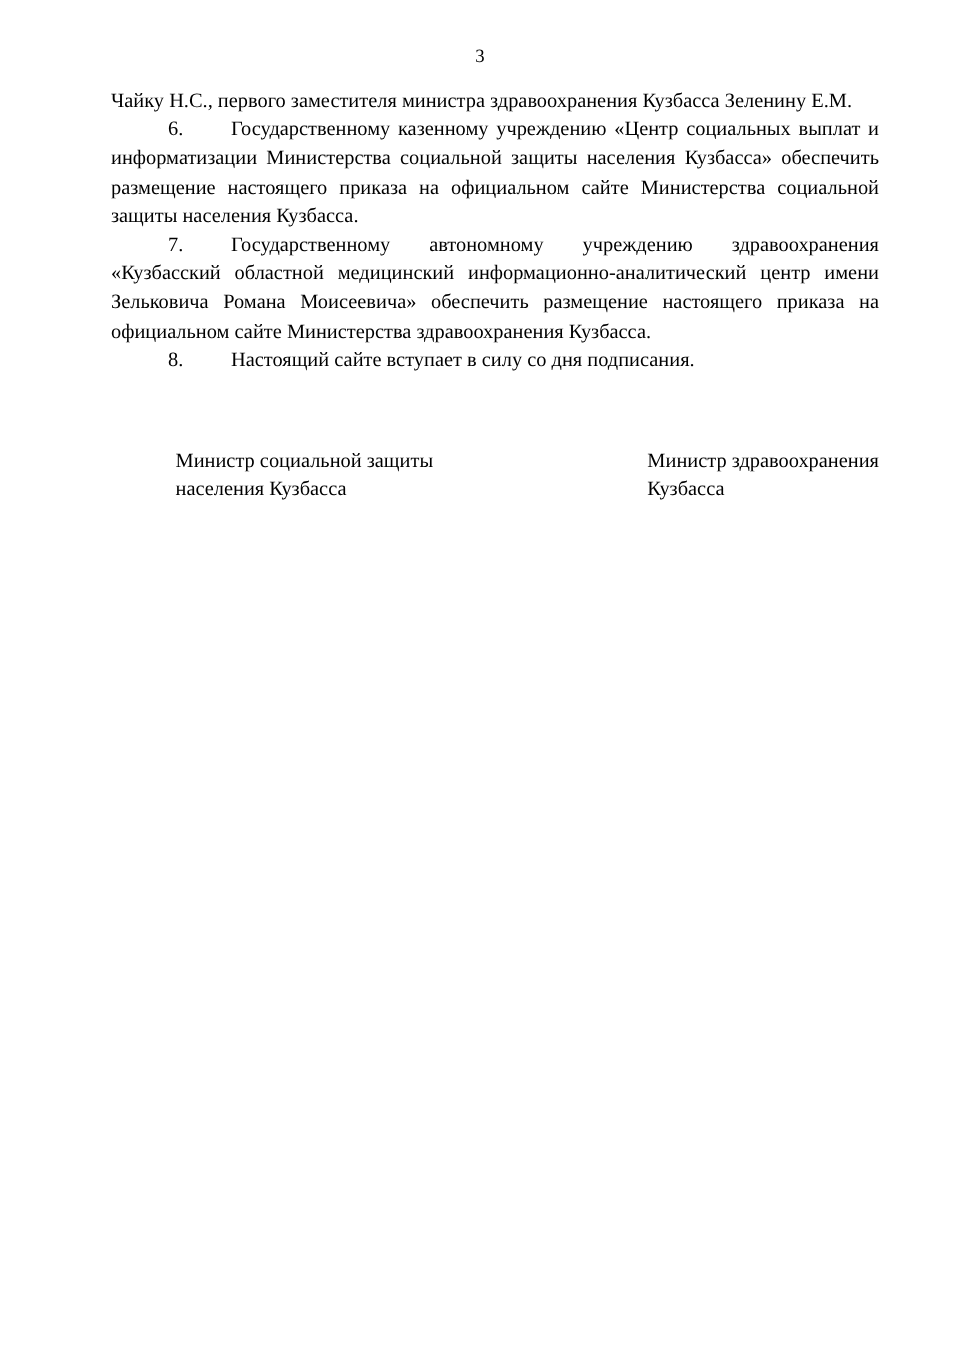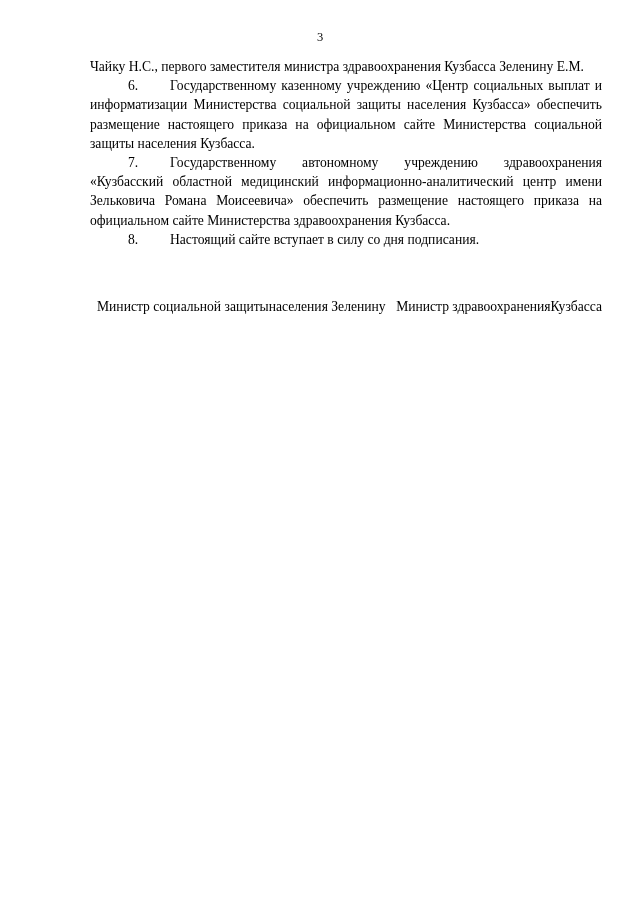--- a/index.html
+++ b/index.html
@@ -27,21 +27,21 @@
     top: 31px;
     left: 0;
     right: 0;
     text-align: center;
     font-size: 12.5px;
     line-height: 1;
   }
   .content {
     position: absolute;
     top: 57px;
-    left: 90px;
+    left: 74px;
     width: 512px;
     font-size: 13.6px;
     line-height: 19.2px;
     text-align: justify;
   }
   .content p {
     margin: 0;
     padding: 0;
   }
   .para-num {
@@ -53,21 +53,22 @@
     margin-top: 1px;
   }
   .sig-block {
     display: flex;
     flex-direction: row;
     margin-top: 48px;
     text-align: left;
   }
   .sig-col {
     display: flex;
-    flex-direction: row;
+    flex-direction: column;
+    margin-left: 36px;
   }
   .sig-col.left {
     width: 330px;
     padding-left: 7px;
     box-sizing: border-box;
   }
   .sig-col.right {
     flex: 1;
   }
   .sig-line {
@@ -89,21 +90,21 @@
     <p class="numbered"><span class="para-num">6.</span><span>Государственному казенному учреждению «Центр социальных выплат и информатизации Министерства социальной защиты населения Кузбасса» обеспечить размещение настоящего приказа на официальном сайте Министерства социальной защиты населения Кузбасса.</span></p>
 
     <p class="numbered"><span class="para-num">7.</span><span>Государственному автономному учреждению здравоохранения «Кузбасский областной медицинский информационно-аналитический центр имени Зельковича Романа Моисеевича» обеспечить размещение настоящего приказа на официальном сайте Министерства здравоохранения Кузбасса.</span></p>
 
     <p class="numbered"><span class="para-num">8.</span><span>Настоящий сайте вступает в силу со дня подписания.</span></p>
 
     <div class="sig-block">
 
       <div class="sig-col left">
         <div class="sig-line">Министр социальной защиты</div>
-        <div class="sig-line">населения Зеленину</div>
+        <div class="sig-line">населения Кузбасса</div>
       </div>
 
       <div class="sig-col right">
         <div class="sig-line">Министр здравоохранения</div>
         <div class="sig-line">Кузбасса</div>
       </div>
 
     </div>
 
   </div>

